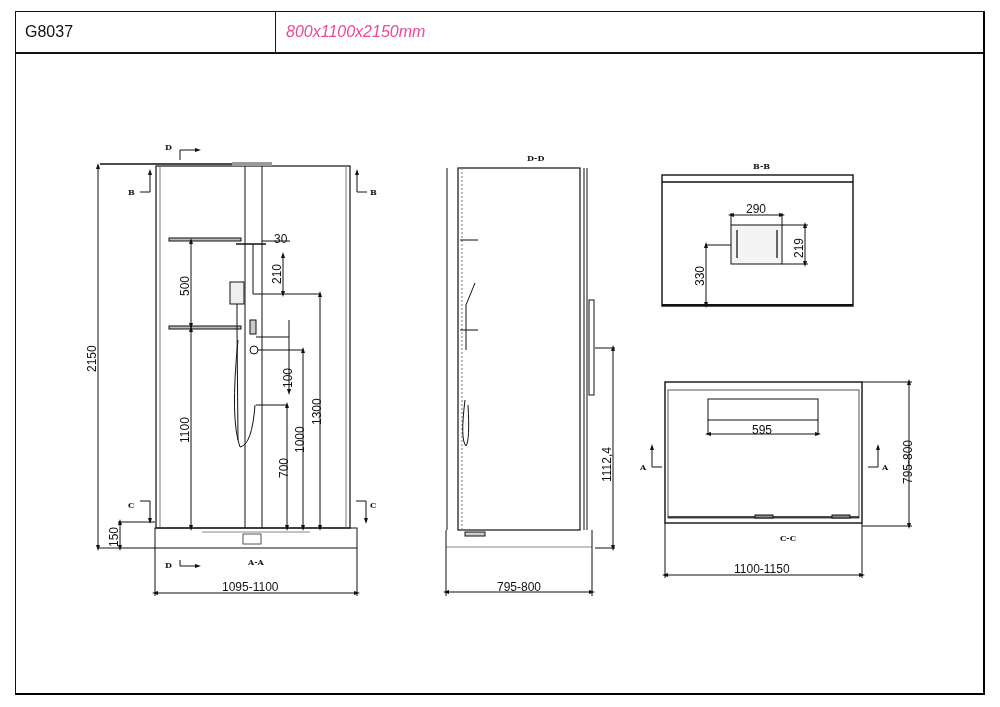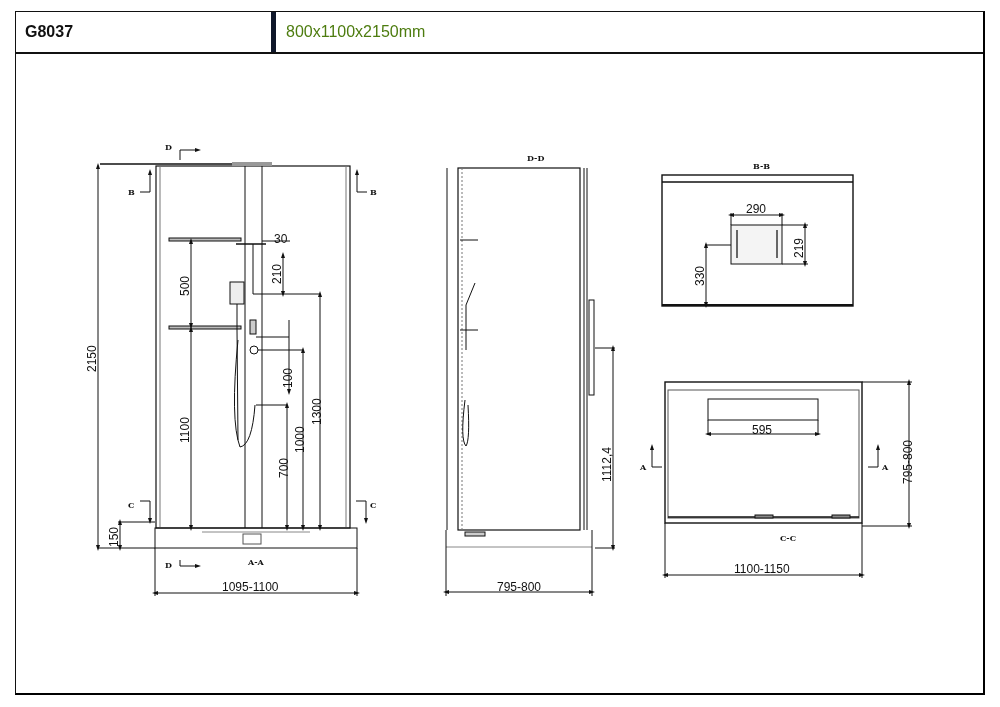--- a/index.html
+++ b/index.html
@@ -1,20 +1,20 @@
 <!DOCTYPE html>
 <html><head>
 <meta charset="utf-8">
 <style>
   html, body { margin:0; padding:0; background:#ffffff; }
   body { width:1000px; height:707px; position:relative; overflow:hidden; font-family:"Liberation Sans", sans-serif; }
   .sheet { position:absolute; left:15px; top:11px; width:970px; height:684px; border:1px solid #111; border-right:2px solid #000; border-bottom:2px solid #000; box-sizing:border-box; }
   .header { position:absolute; left:0; top:0; width:100%; height:42px; border-bottom:2px solid #111; box-sizing:border-box; display:flex; }
-  .cell-model { width:260px; border-right:5px solid #0f172a; box-sizing:border-box; display:flex; align-items:center; padding-left:9px; font-weight:bold; font-size:16px; color:#111; }
-  .cell-dims { flex:1; display:flex; align-items:center; padding-left:10px; font-size:16px; color:#4d7c0f; }
+  .cell-model { width:260px; border-right:1px solid #0f172a; box-sizing:border-box; display:flex; align-items:center; padding-left:9px; font-weight:normal; font-size:16px; color:#111; }
+  .cell-dims { flex:1; display:flex; align-items:center; padding-left:10px; font-size:16px; color:#ec4899;font-style:italic; }
   svg.drawing { position:absolute; left:0; top:0; }
   .lbl { font-family:"Liberation Sans", sans-serif; font-size:12px; fill:#111; }
   .sec { font-family:"DejaVu Serif", serif; font-size:8px; font-weight:bold; fill:#111; }
 </style>
 </head>
 <body>
 
 <div class="sheet">
   <div class="header">
     <div class="cell-model">G8037</div>

